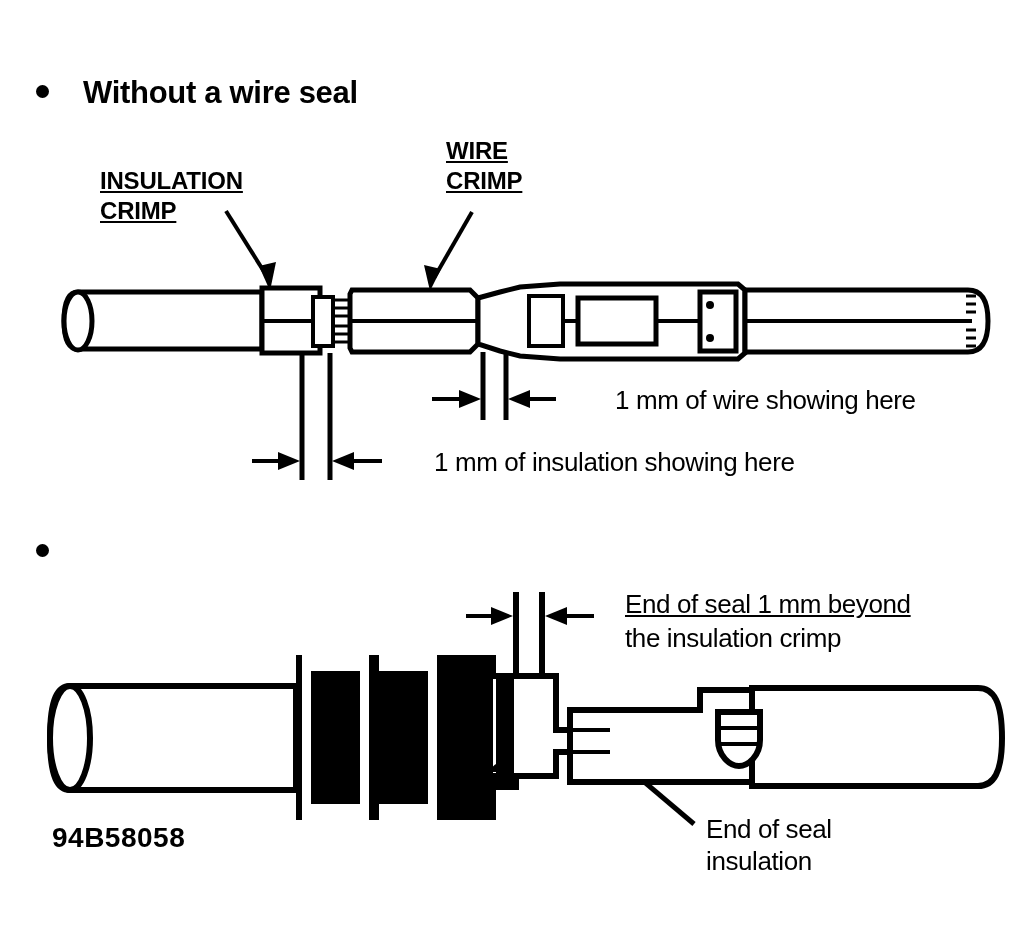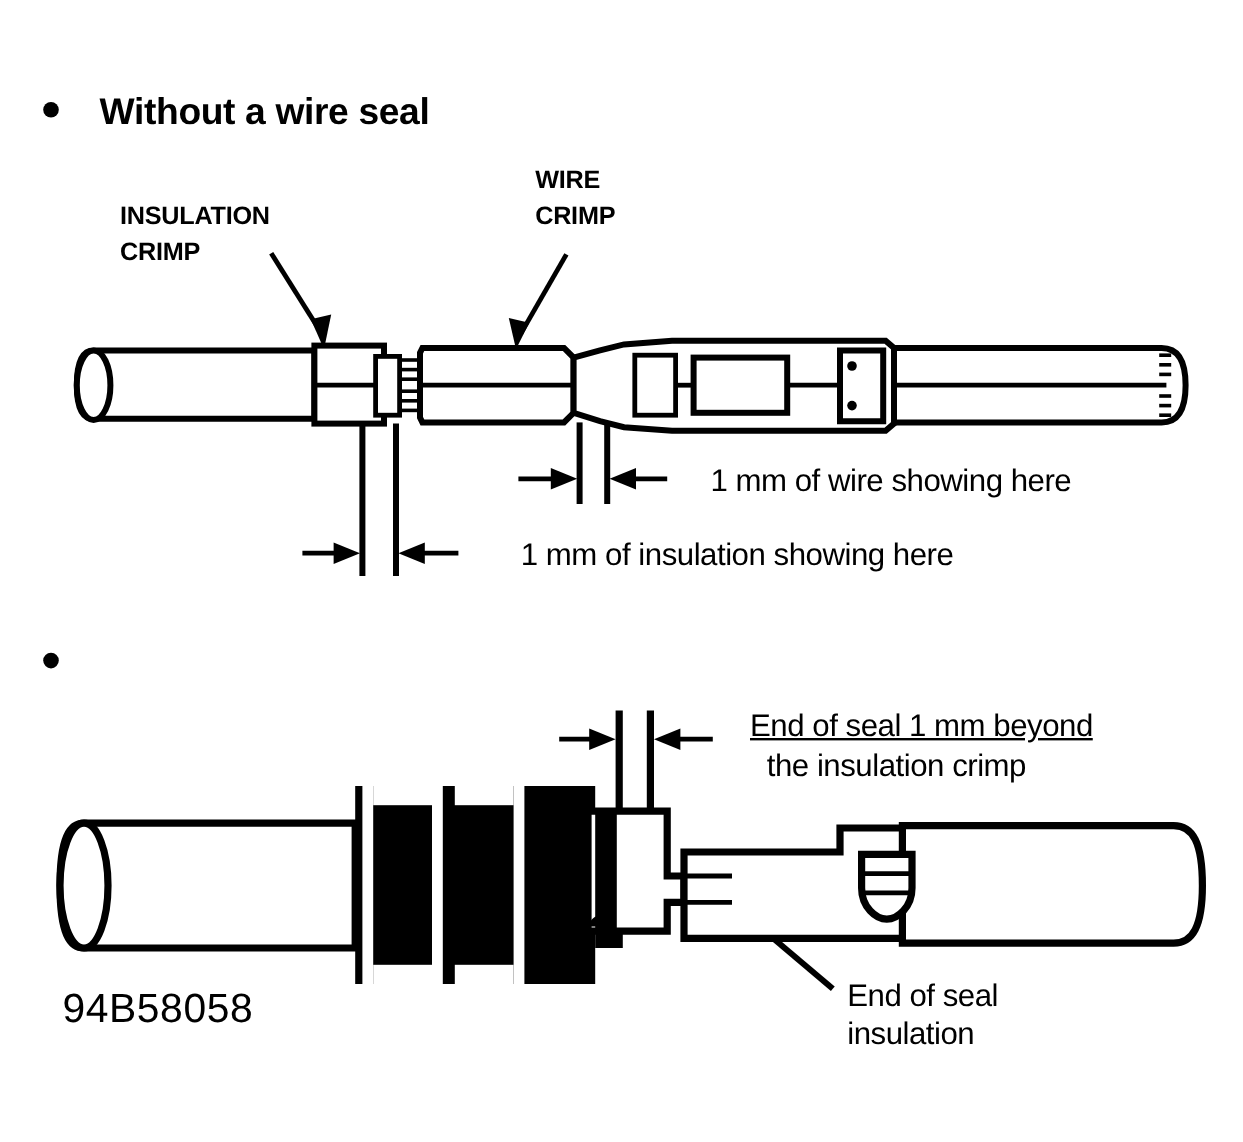--- a/index.html
+++ b/index.html
@@ -32,37 +32,38 @@
   .bullet {
     position: absolute;
     width: 13px; height: 13px;
     border-radius: 50%;
     background: #000;
   }
 
   
   .callout {
     font-weight: bold;
-    font-size: 21px;
+    font-size: 24px;
     line-height: 30px;
     letter-spacing: -0.2px;
     text-align: right;
+    text-decoration: underline;
   }
 
   
   .note {
     font-size: 26px;
     line-height: 32px;
     letter-spacing: -0.4px;
   }
 
   
   .partnum {
-    font-weight: normal;
-    font-size: 34px;
+    font-weight: bold;
+    font-size: 28px;
     letter-spacing: 0.5px;
   }
 
   svg { position: absolute; left: 0; top: 0; overflow: visible; }
   .ln  { stroke: #000; fill: none; }
   .fil { fill: #000; stroke: none; }
   .wht { fill: #fff; stroke: #000; }
 </style>
 </head>
 <body>
@@ -178,28 +179,28 @@
     <g>
       <line class="ln" stroke-width="5" x1="302" y1="353" x2="302" y2="480"></line>
       <line class="ln" stroke-width="5" x1="330" y1="353" x2="330" y2="480"></line>
       <line class="ln" stroke-width="4" x1="252" y1="461" x2="288" y2="461"></line>
       <path class="fil" d="M300,461 L278,452 L278,470 Z"></path>
       <line class="ln" stroke-width="4" x1="382" y1="461" x2="346" y2="461"></line>
       <path class="fil" d="M332,461 L354,452 L354,470 Z"></path>
     </g>
   </svg>
 
-  <div class="txt note" style="left:592px; top:384px;">1 mm of wire showing here</div>
+  <div class="txt note" style="left:615px; top:384px;">1 mm of wire showing here</div>
 
   <div class="txt note" style="left:398px; top:446px;margin-left:36px;">1 mm of insulation showing here</div>
 
   <div class="bullet" style="left:36px; top:544px;"></div>
 
   <div class="txt note" style="left:625px; top:588px;text-decoration:underline;">End of seal 1 mm beyond</div>
-  <div class="txt note" style="left:625px; top:622px;margin-left:14px;">the insulation crimp</div>
+  <div class="txt note" style="left:625px; top:622px;">the insulation crimp</div>
 
   <svg width="1036" height="952">
 
     <g>
       <line class="ln" stroke-width="6" x1="516" y1="592" x2="516" y2="790"></line>
       <line class="ln" stroke-width="6" x1="542" y1="592" x2="542" y2="760"></line>
       <line class="ln" stroke-width="4" x1="466" y1="616" x2="500" y2="616"></line>
       <path class="fil" d="M513,616 L491,607 L491,625 Z"></path>
       <line class="ln" stroke-width="4" x1="594" y1="616" x2="559" y2="616"></line>
       <path class="fil" d="M545,616 L567,607 L567,625 Z"></path>

